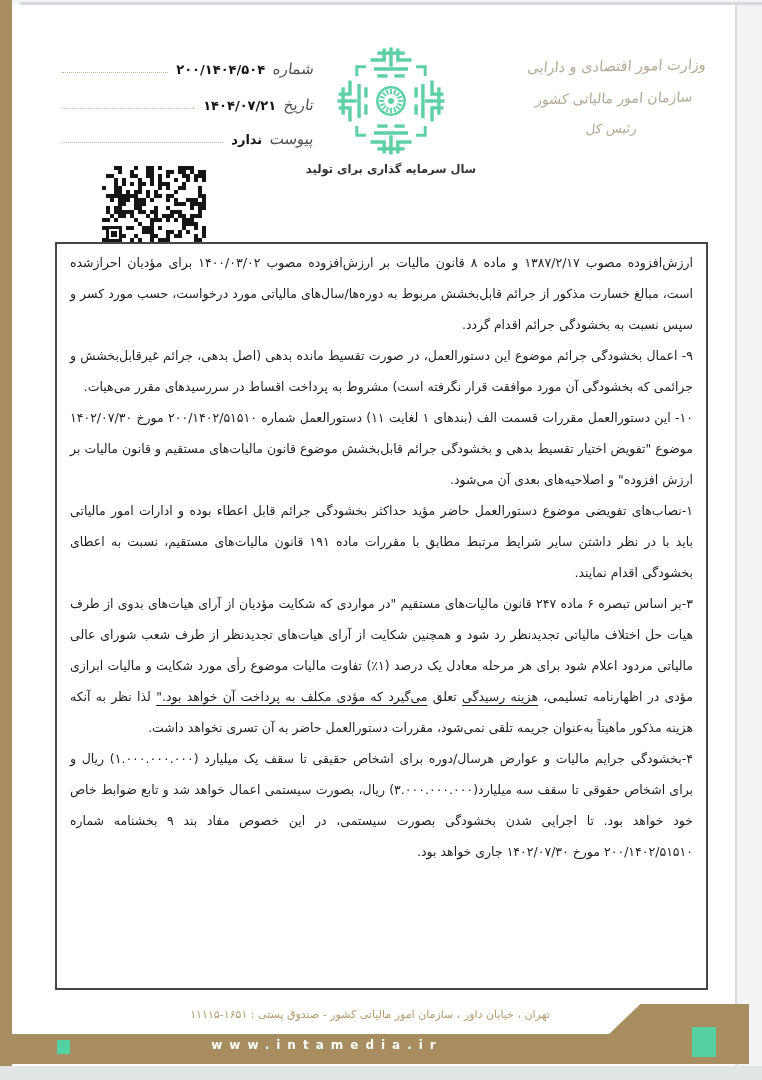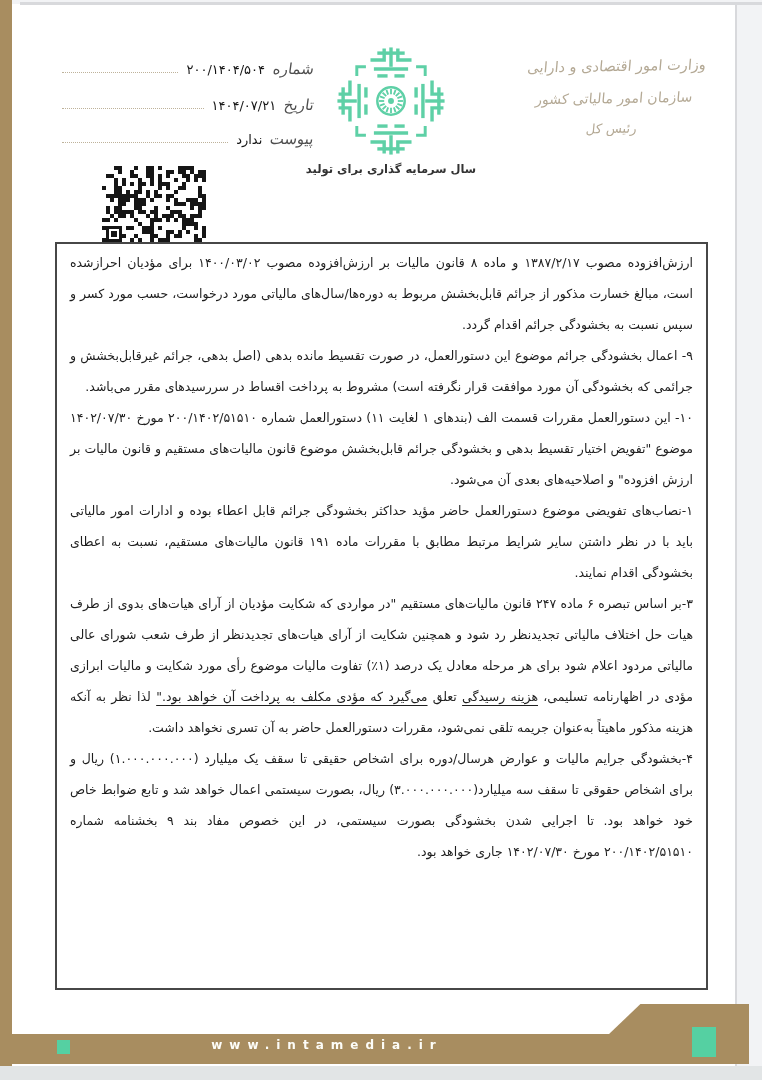--- a/index.html
+++ b/index.html
@@ -9,21 +9,21 @@
   .edge-top{position:absolute;left:20px;top:2px;width:742px;height:3px;background:#d8d9dc;}
   .edge-right{position:absolute;left:735px;top:4px;width:2px;height:1062px;background:#d8d9dc;}
   .left-strip{position:absolute;left:0;top:0;width:12px;height:1066px;background:#a88d60;}
   .bottom-gray{position:absolute;left:0;top:1066px;width:762px;height:14px;background:#e2e5e6;}
 
   
   .fields{position:absolute;left:62px;top:54px;width:252px;}
   .field-row{position:absolute;left:0;width:252px;display:flex;direction:rtl;align-items:flex-end;}
   .field-row.r1{top:6px}.field-row.r2{top:42px}.field-row.r3{top:76px}
   .field-label{font-size:15px;color:#4f4f4f;transform:skewX(-8deg);white-space:nowrap;padding-left:8px;}
-  .field-value{font-size:13px;font-weight:normal;color:#141414;white-space:nowrap;letter-spacing:.5px;padding-bottom:1px;}
+  .field-value{font-size:13px;font-weight:bold;color:#141414;white-space:nowrap;letter-spacing:.5px;padding-bottom:1px;}
   .field-dots{flex:1;border-bottom:1px dotted #beb29a;margin:0 8px 5px 0;min-width:10px;}
 
   
   .logo-wrap{position:absolute;left:331px;top:44px;width:120px;height:114px;}
   .slogan{position:absolute;left:296px;top:162px;width:190px;text-align:center;
           font-size:11.5px;font-weight:bold;color:#333;direction:rtl;}
 
   
   .callig{position:absolute;left:498px;top:50px;width:232px;text-align:center;direction:rtl;
           color:#b4a995;transform:skewX(-6deg) rotate(-1deg);}
@@ -361,27 +361,28 @@
       <i style="left:36px;top:76px"></i>
       <i style="left:44px;top:76px"></i>
       <i style="left:68px;top:76px"></i>
       <i style="left:80px;top:76px"></i>
       <span class="finder"></span>
     </div>
 
   <div class="body-box">
     <div class="body-text">
       <p><span>ارزش‌افزوده مصوب ۱۳۸۷/۲/۱۷ و ماده ۸ قانون مالیات بر ارزش‌افزوده مصوب ۱۴۰۰/۰۳/۰۲ برای مؤدیان احرازشده است، مبالغ خسارت مذکور از جرائم قابل‌بخشش مربوط به دوره‌ها/سال‌های مالیاتی مورد درخواست، حسب مورد کسر و سپس نسبت به بخشودگی جرائم اقدام گردد.</span></p>
-      <p><span>۹- اعمال بخشودگی جرائم موضوع این دستورالعمل، در صورت تقسیط مانده بدهی (اصل بدهی، جرائم غیرقابل‌بخشش و جرائمی که بخشودگی آن مورد موافقت قرار نگرفته است) </span><span class="b">مشروط به پرداخت اقساط در سررسیدهای مقرر</span><span> می‌باشد.</span></p>
+      <p><span>۹- اعمال بخشودگی جرائم موضوع این دستورالعمل، در صورت تقسیط مانده بدهی (اصل بدهی، جرائم غیرقابل‌بخشش و جرائمی که بخشودگی آن مورد موافقت قرار نگرفته است) </span><span class="b">مشروط به پرداخت اقساط در سررسیدهای مقرر</span><span> می‌هیات.</span></p>
       <p><span>۱۰- این دستورالعمل </span><span class="b">مقررات قسمت</span><span> الف (بندهای ۱ لغایت ۱۱) دستورالعمل شماره ۲۰۰/۱۴۰۲/۵۱۵۱۰ مورخ ۱۴۰۲/۰۷/۳۰ موضوع "تفویض اختیار تقسیط بدهی و بخشودگی جرائم قابل‌بخشش موضوع قانون مالیات‌های مستقیم و قانون مالیات بر ارزش افزوده" و اصلاحیه‌های بعدی آن می‌شود.</span></p>
       <p><span>۱-نصاب‌های تفویضی موضوع دستورالعمل حاضر مؤید </span><span class="b">حداکثر</span><span> بخشودگی جرائم قابل اعطاء بوده و ادارات امور مالیاتی باید با در نظر داشتن سایر شرایط مرتبط مطابق با مقررات ماده ۱۹۱ قانون مالیات‌های مستقیم، نسبت به اعطای بخشودگی اقدام نمایند.</span></p>
       <p><span>۳-بر اساس تبصره ۶ ماده ۲۴۷ قانون مالیات‌های مستقیم "در مواردی که شکایت مؤدیان از آرای هیات‌های بدوی از طرف هیات حل اختلاف مالیاتی تجدیدنظر رد شود و همچنین شکایت از آرای هیات‌های تجدیدنظر از طرف شعب شورای عالی مالیاتی مردود اعلام شود برای هر مرحله معادل یک درصد (۱٪) تفاوت مالیات موضوع رأی مورد شکایت و مالیات ابرازی مؤدی در اظهارنامه تسلیمی، </span><span class="b u">هزینه رسیدگی</span><span> تعلق </span><span class="b u">می‌گیرد که مؤدی مکلف به پرداخت آن خواهد بود."</span><span> لذا نظر به آنکه هزینه مذکور ماهیتاً به‌عنوان جریمه تلقی نمی‌شود، مقررات دستورالعمل حاضر به آن تسری نخواهد داشت.</span></p>
       <p><span>۴-بخشودگی جرایم مالیات و عوارض هرسال/دوره برای اشخاص </span><span class="b">حقیقی تا سقف یک میلیارد</span><span> (</span><span class="b">۱.۰۰۰.۰۰۰.۰۰۰</span><span>) ریال و برای </span><span class="b">اشخاص حقوقی تا سقف سه میلیارد</span><span>(</span><span class="b">۳.۰۰۰.۰۰۰.۰۰۰</span><span>) ریال، </span><span class="b">بصورت سیستمی</span><span> اعمال خواهد شد و تابع </span><span class="b">ضوابط خاص خود</span><span> خواهد بود. تا اجرایی شدن بخشودگی بصورت سیستمی، در این خصوص مفاد بند ۹ بخشنامه شماره ۲۰۰/۱۴۰۲/۵۱۵۱۰ مورخ ۱۴۰۲/۰۷/۳۰ جاری خواهد بود.</span></p>
     </div>
   </div>
 
+  <div class="address">تهران ، خیابان داور ، سازمان امور مالیاتی کشور - صندوق پستی : ۱۶۵۱-۱۱۱۱۵</div>
   <div class="band-tab"></div>
   <div class="band"></div>
   <div class="website">www.intamedia.ir</div>
   <div class="accent small"></div>
   <div class="accent big"></div>
   <div class="bottom-gray"></div>
 </div>
 
 </body></html>

